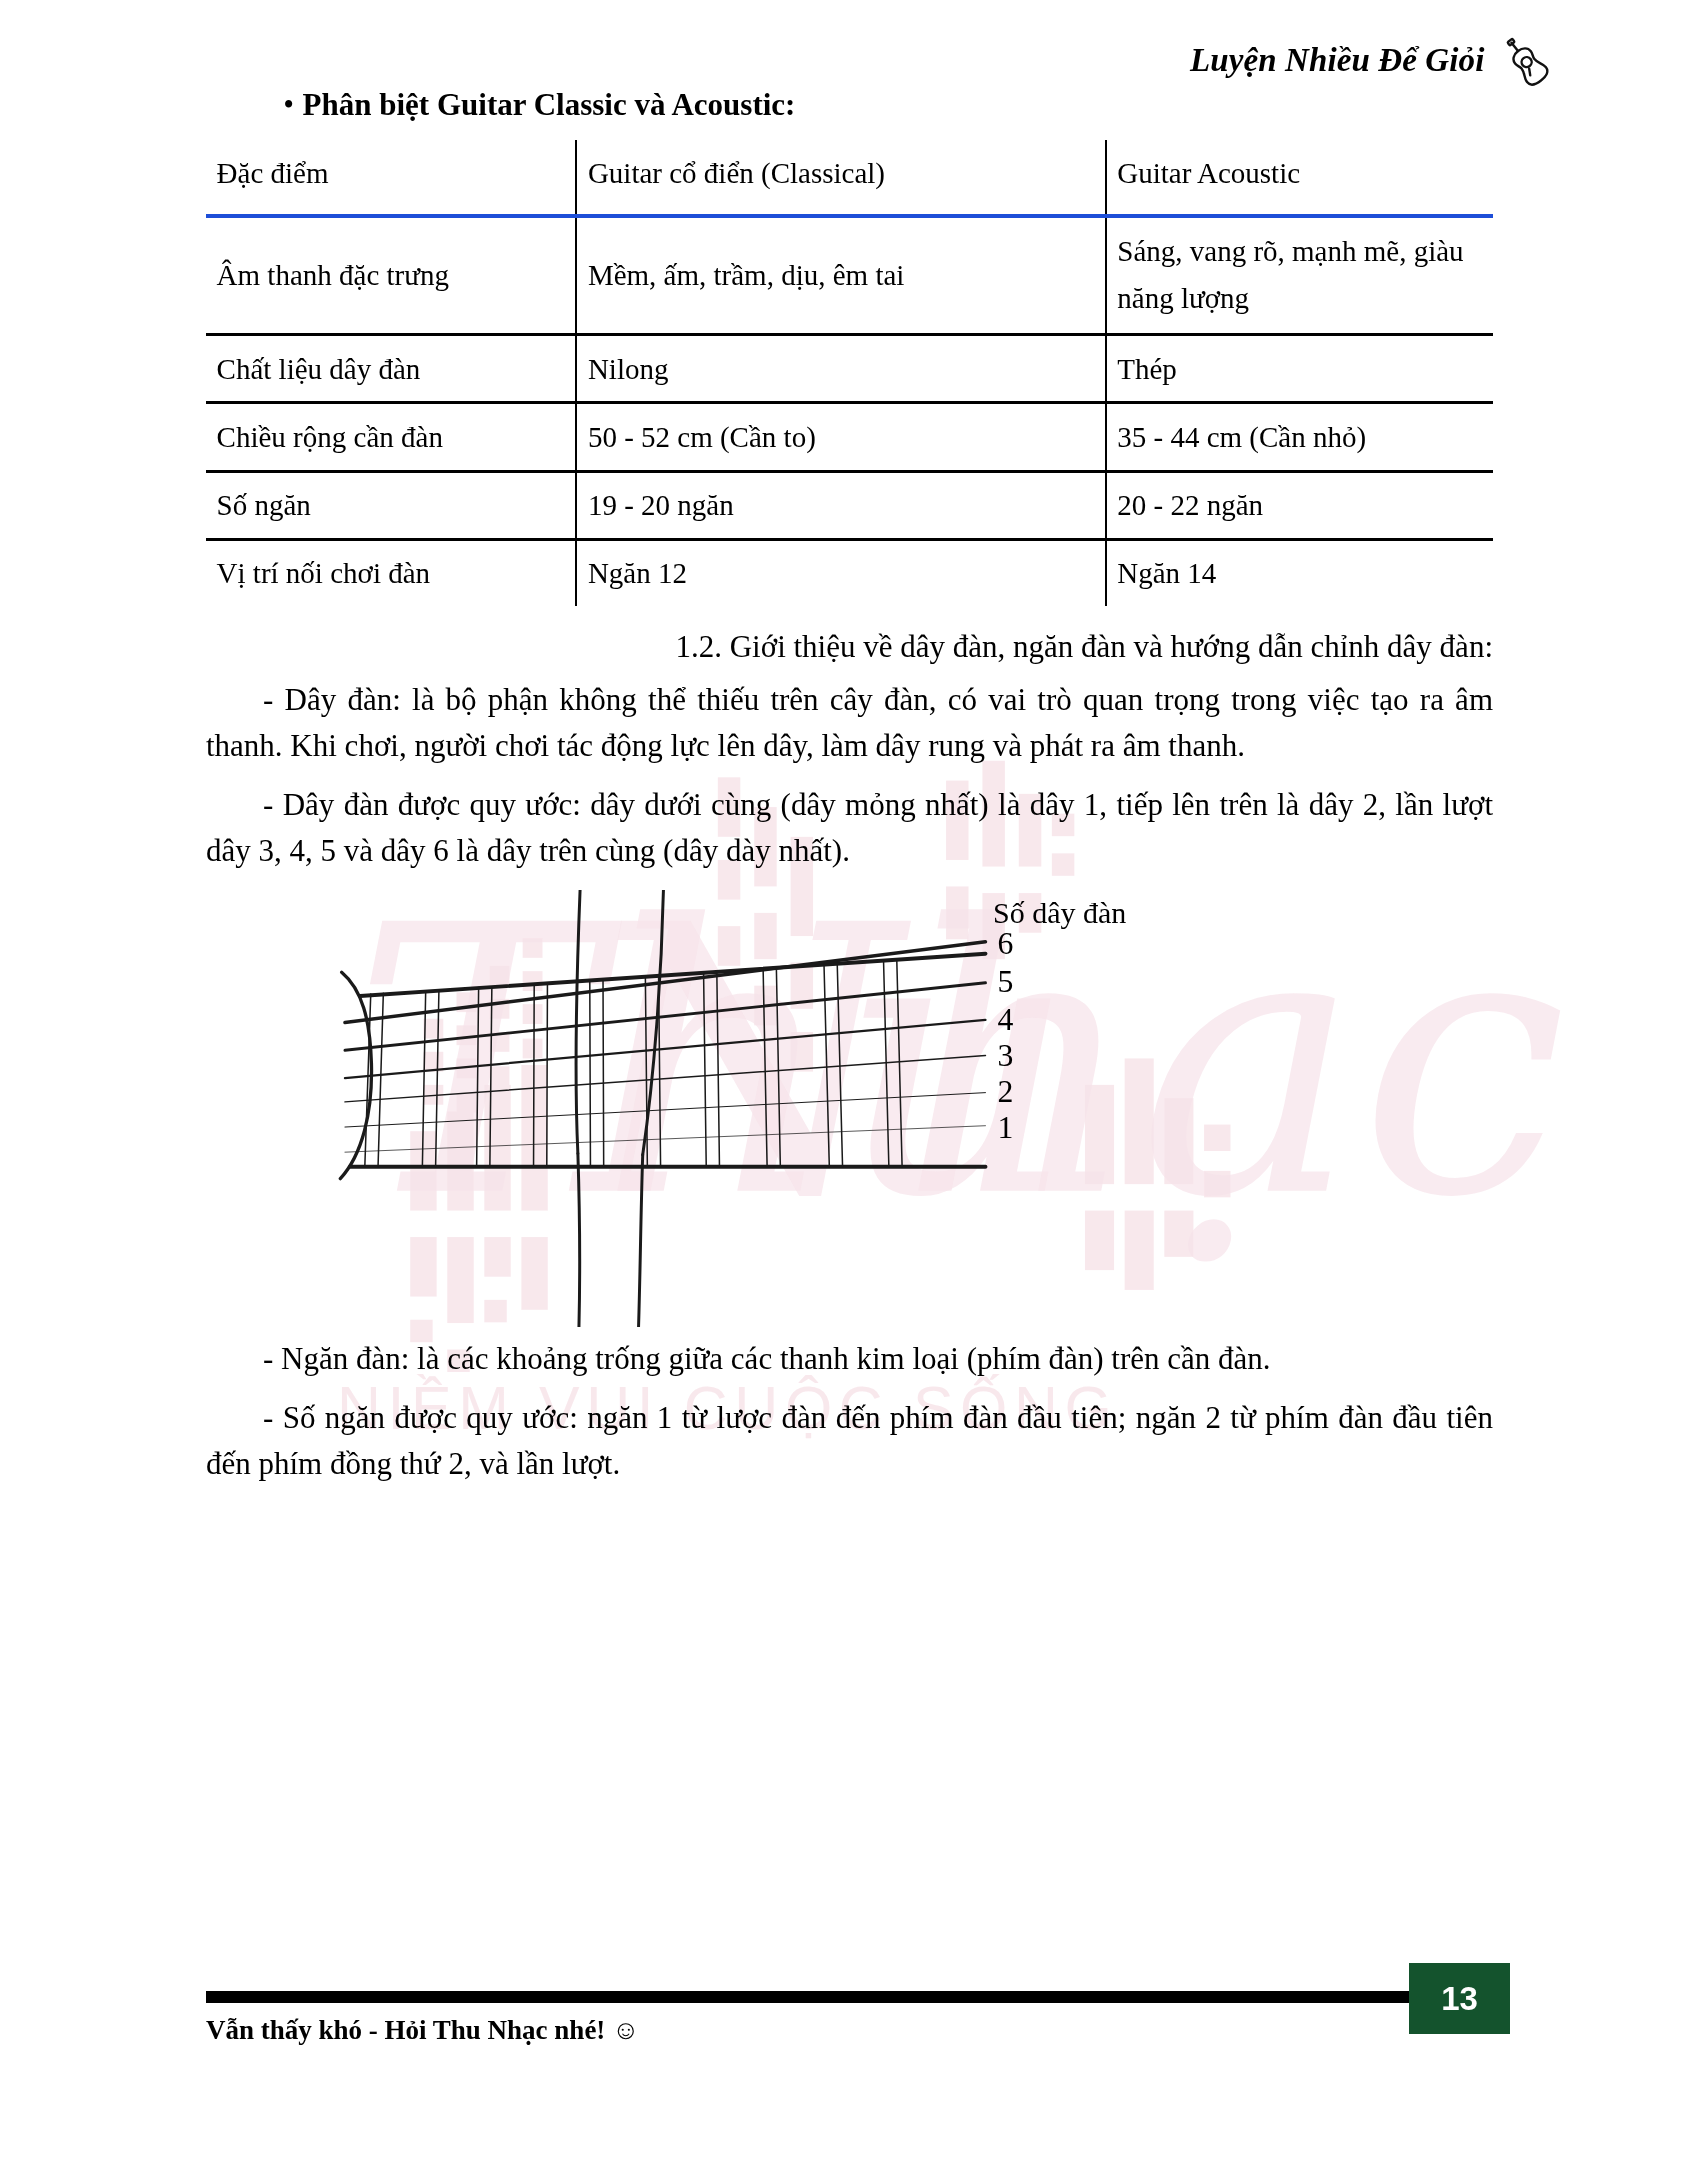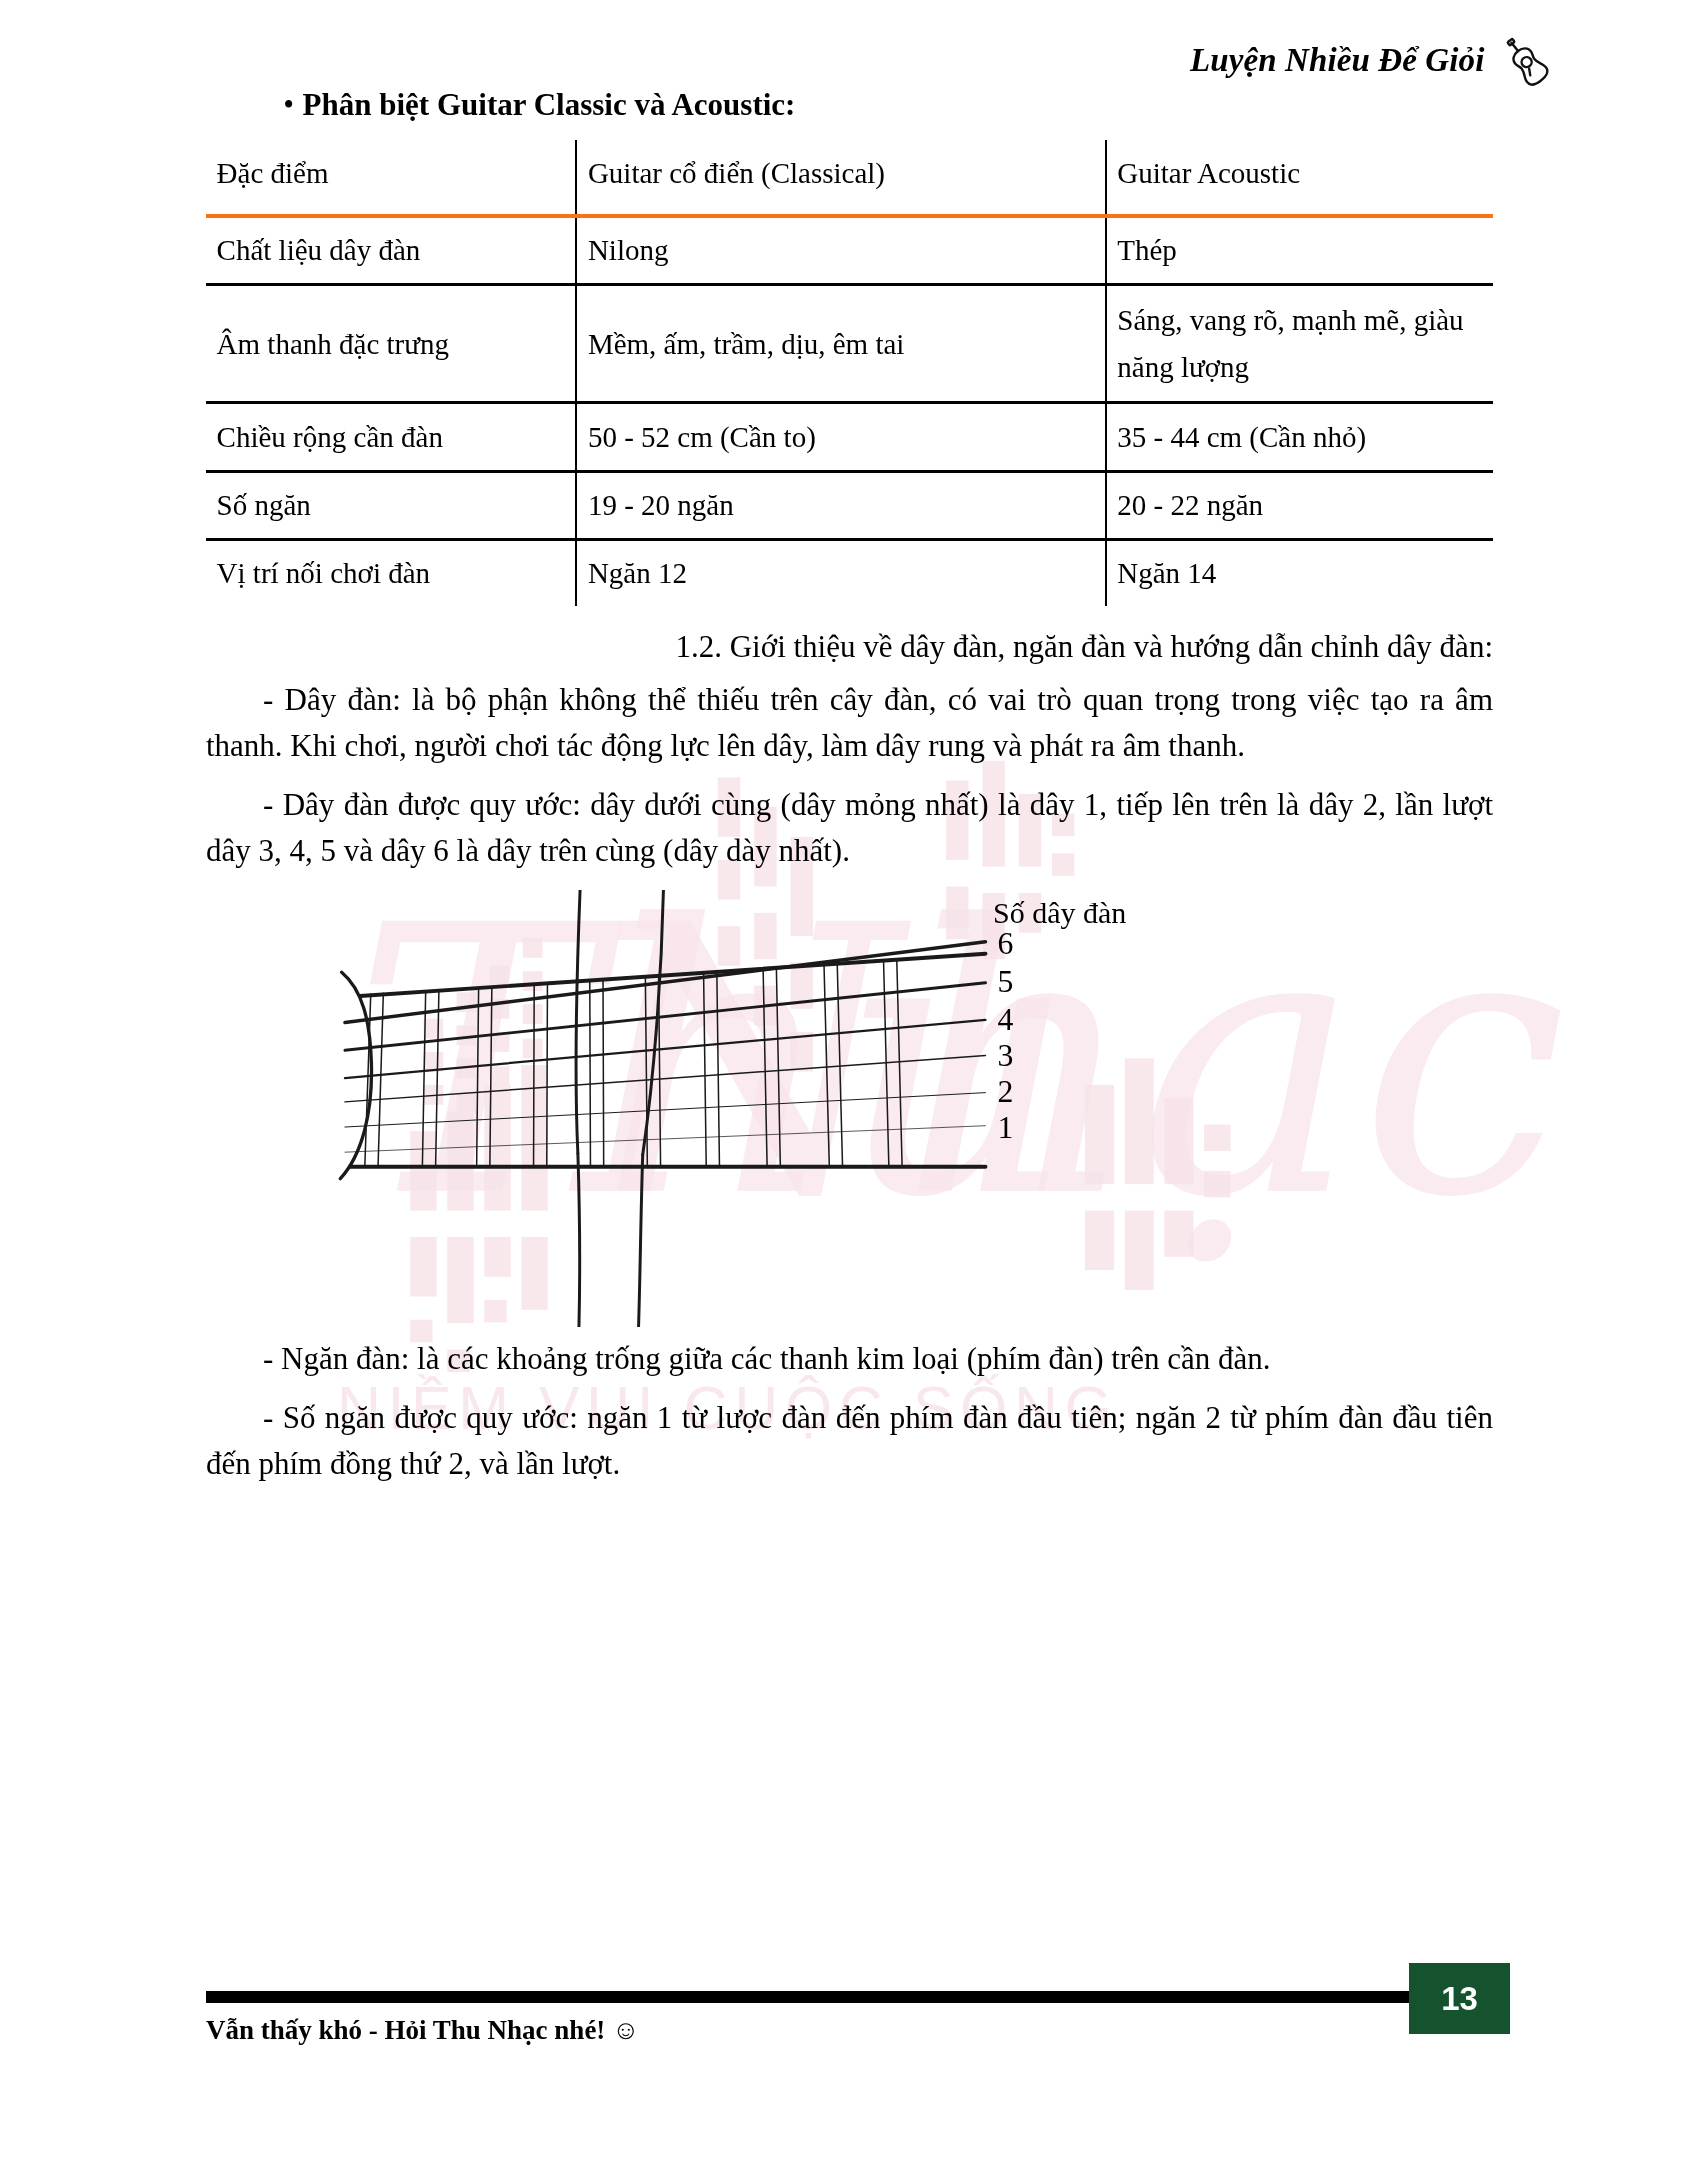--- a/index.html
+++ b/index.html
@@ -89,21 +89,21 @@
     font-weight: normal;
     padding: 10.6px 0 10.6px 10.6px;
     border-right: 2px solid #000;
     border-bottom: 3.3px solid #000;
   }
   table.cmp td:last-child,
   table.cmp th:last-child { border-right: none; }
   table.cmp tr:last-child td { border-bottom: none; }
 
   table.cmp thead th {
-    border-bottom: 4px solid #f97316;
+    border-bottom: 4px solid #1d4ed8;
     padding-bottom: 19px;
   }
   table.cmp td.twoline { line-height: 1.62; }
 
   
   .subhead {
     font-weight: normal;
     font-size: 31px;
     margin: 20px 0 4px 0;
     padding-left: 65px;
@@ -290,28 +290,28 @@
         </colgroup>
       <thead>
         <tr>
           <th>Đặc điểm</th>
           <th>Guitar cổ điển (Classical)</th>
           <th>Guitar Acoustic</th>
         </tr>
       </thead>
       <tbody>
         <tr>
+          <td>Âm thanh đặc trưng</td>
+          <td>Mềm, ấm, trầm, dịu, êm tai</td>
+          <td class="twoline">Sáng, vang rõ, mạnh mẽ, giàu năng lượng</td>
+        </tr>
+        <tr>
           <td>Chất liệu dây đàn</td>
           <td>Nilong</td>
           <td>Thép</td>
-        </tr>
-        <tr>
-          <td>Âm thanh đặc trưng</td>
-          <td>Mềm, ấm, trầm, dịu, êm tai</td>
-          <td class="twoline">Sáng, vang rõ, mạnh mẽ, giàu năng lượng</td>
         </tr>
         <tr>
           <td>Chiều rộng cần đàn</td>
           <td>50 - 52 cm (Cần to)</td>
           <td>35 - 44 cm (Cần nhỏ)</td>
         </tr>
         <tr>
           <td>Số ngăn</td>
           <td>19 - 20 ngăn</td>
           <td>20 - 22 ngăn</td>

